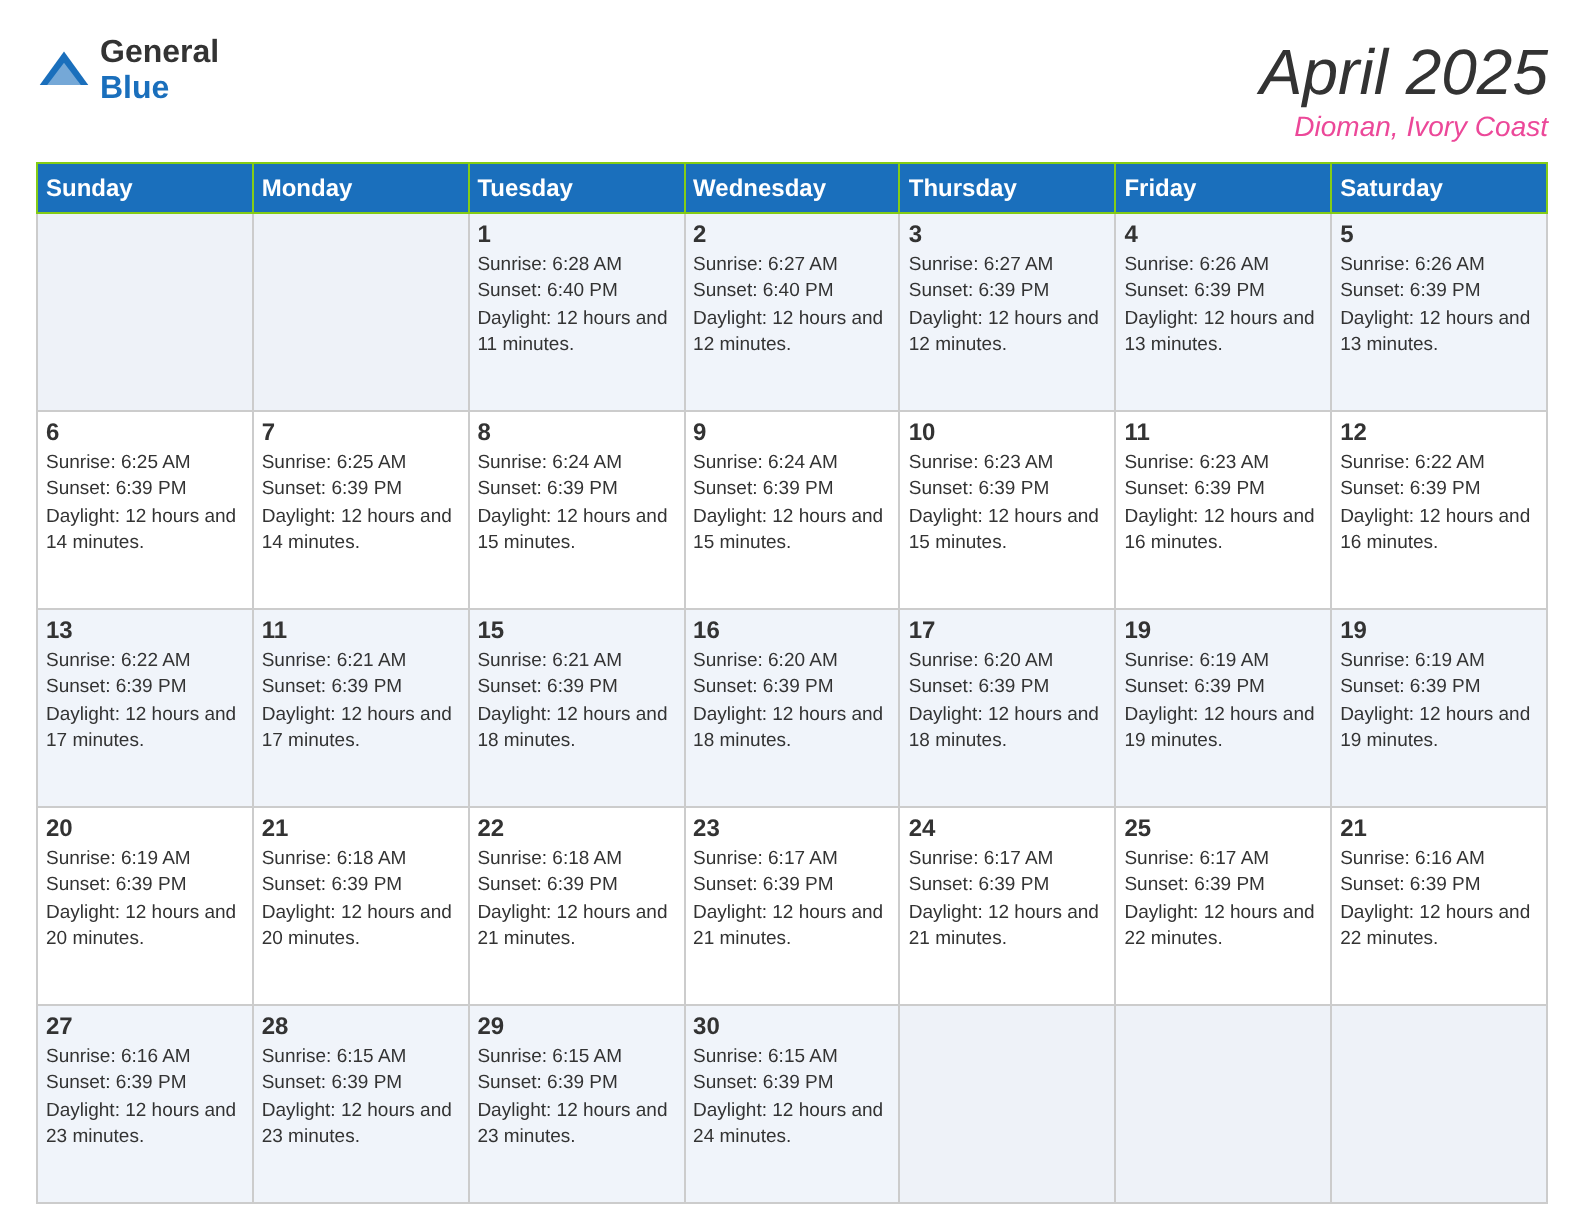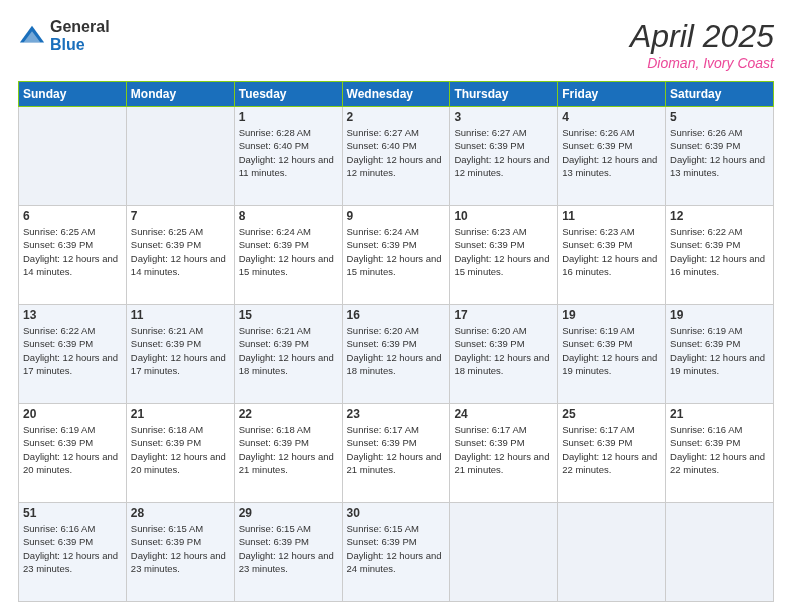--- a/index.html
+++ b/index.html
@@ -246,21 +246,21 @@
             <span class="day-num">25</span>
             <div class="day-info">Sunrise: 6:17 AM<br>Sunset: 6:39 PM<br>Daylight: 12 hours and 22 minutes.</div>
           </td>
           <td>
             <span class="day-num">21</span>
             <div class="day-info">Sunrise: 6:16 AM<br>Sunset: 6:39 PM<br>Daylight: 12 hours and 22 minutes.</div>
           </td>
         </tr>
         <tr class="alt-row">
           <td>
-            <span class="day-num">51</span>
+            <span class="day-num">27</span>
             <div class="day-info">Sunrise: 6:16 AM<br>Sunset: 6:39 PM<br>Daylight: 12 hours and 23 minutes.</div>
           </td>
           <td>
             <span class="day-num">28</span>
             <div class="day-info">Sunrise: 6:15 AM<br>Sunset: 6:39 PM<br>Daylight: 12 hours and 23 minutes.</div>
           </td>
           <td>
             <span class="day-num">29</span>
             <div class="day-info">Sunrise: 6:15 AM<br>Sunset: 6:39 PM<br>Daylight: 12 hours and 23 minutes.</div>
           </td>

